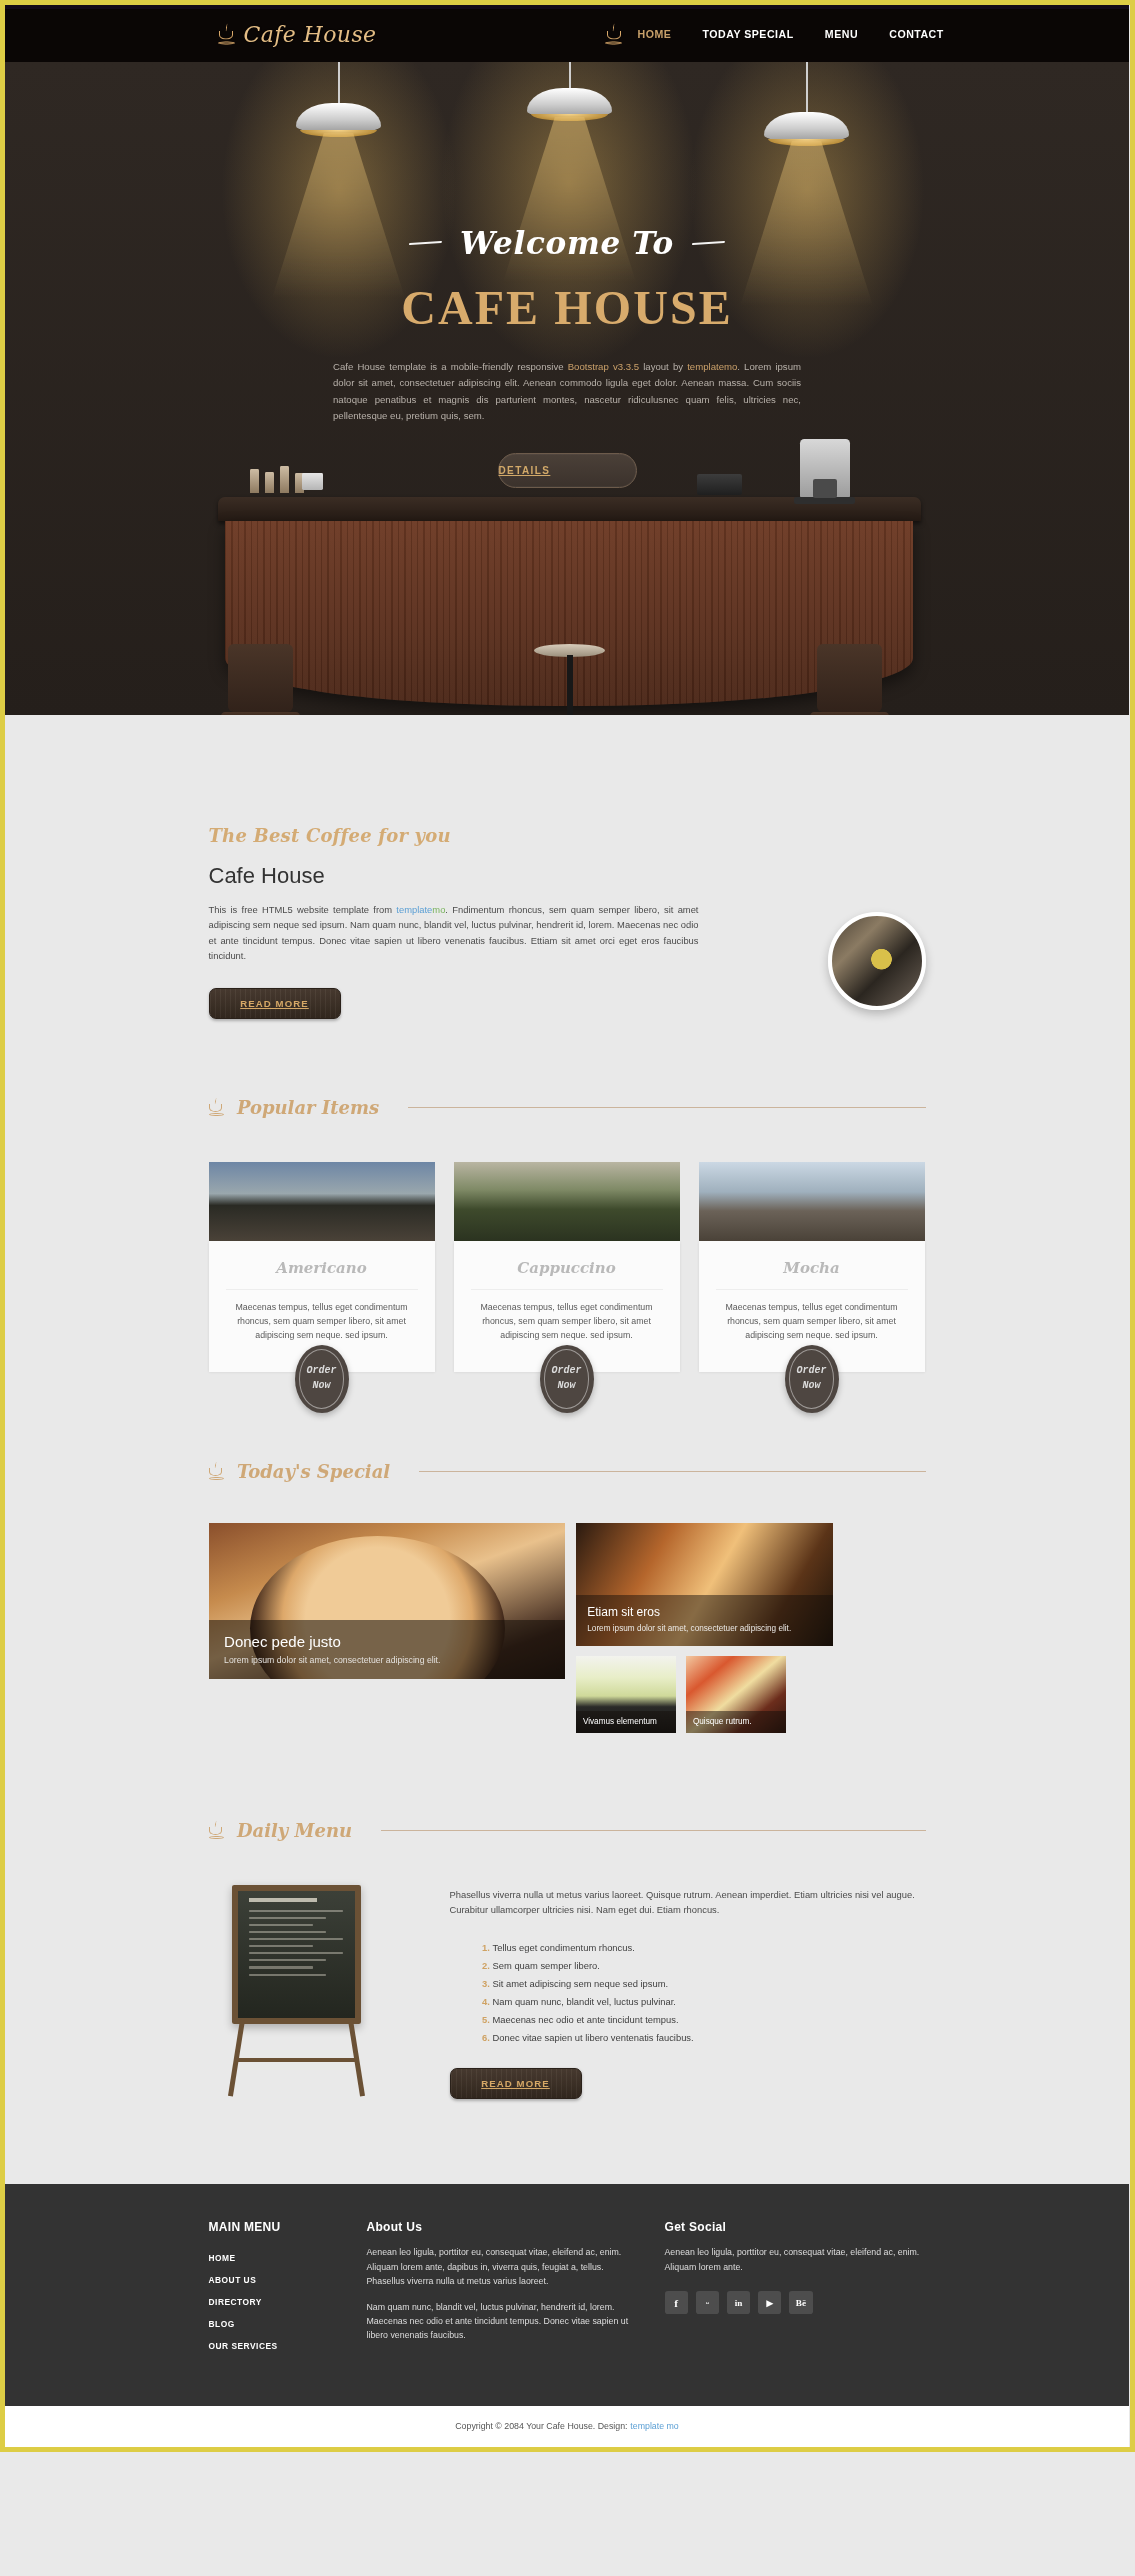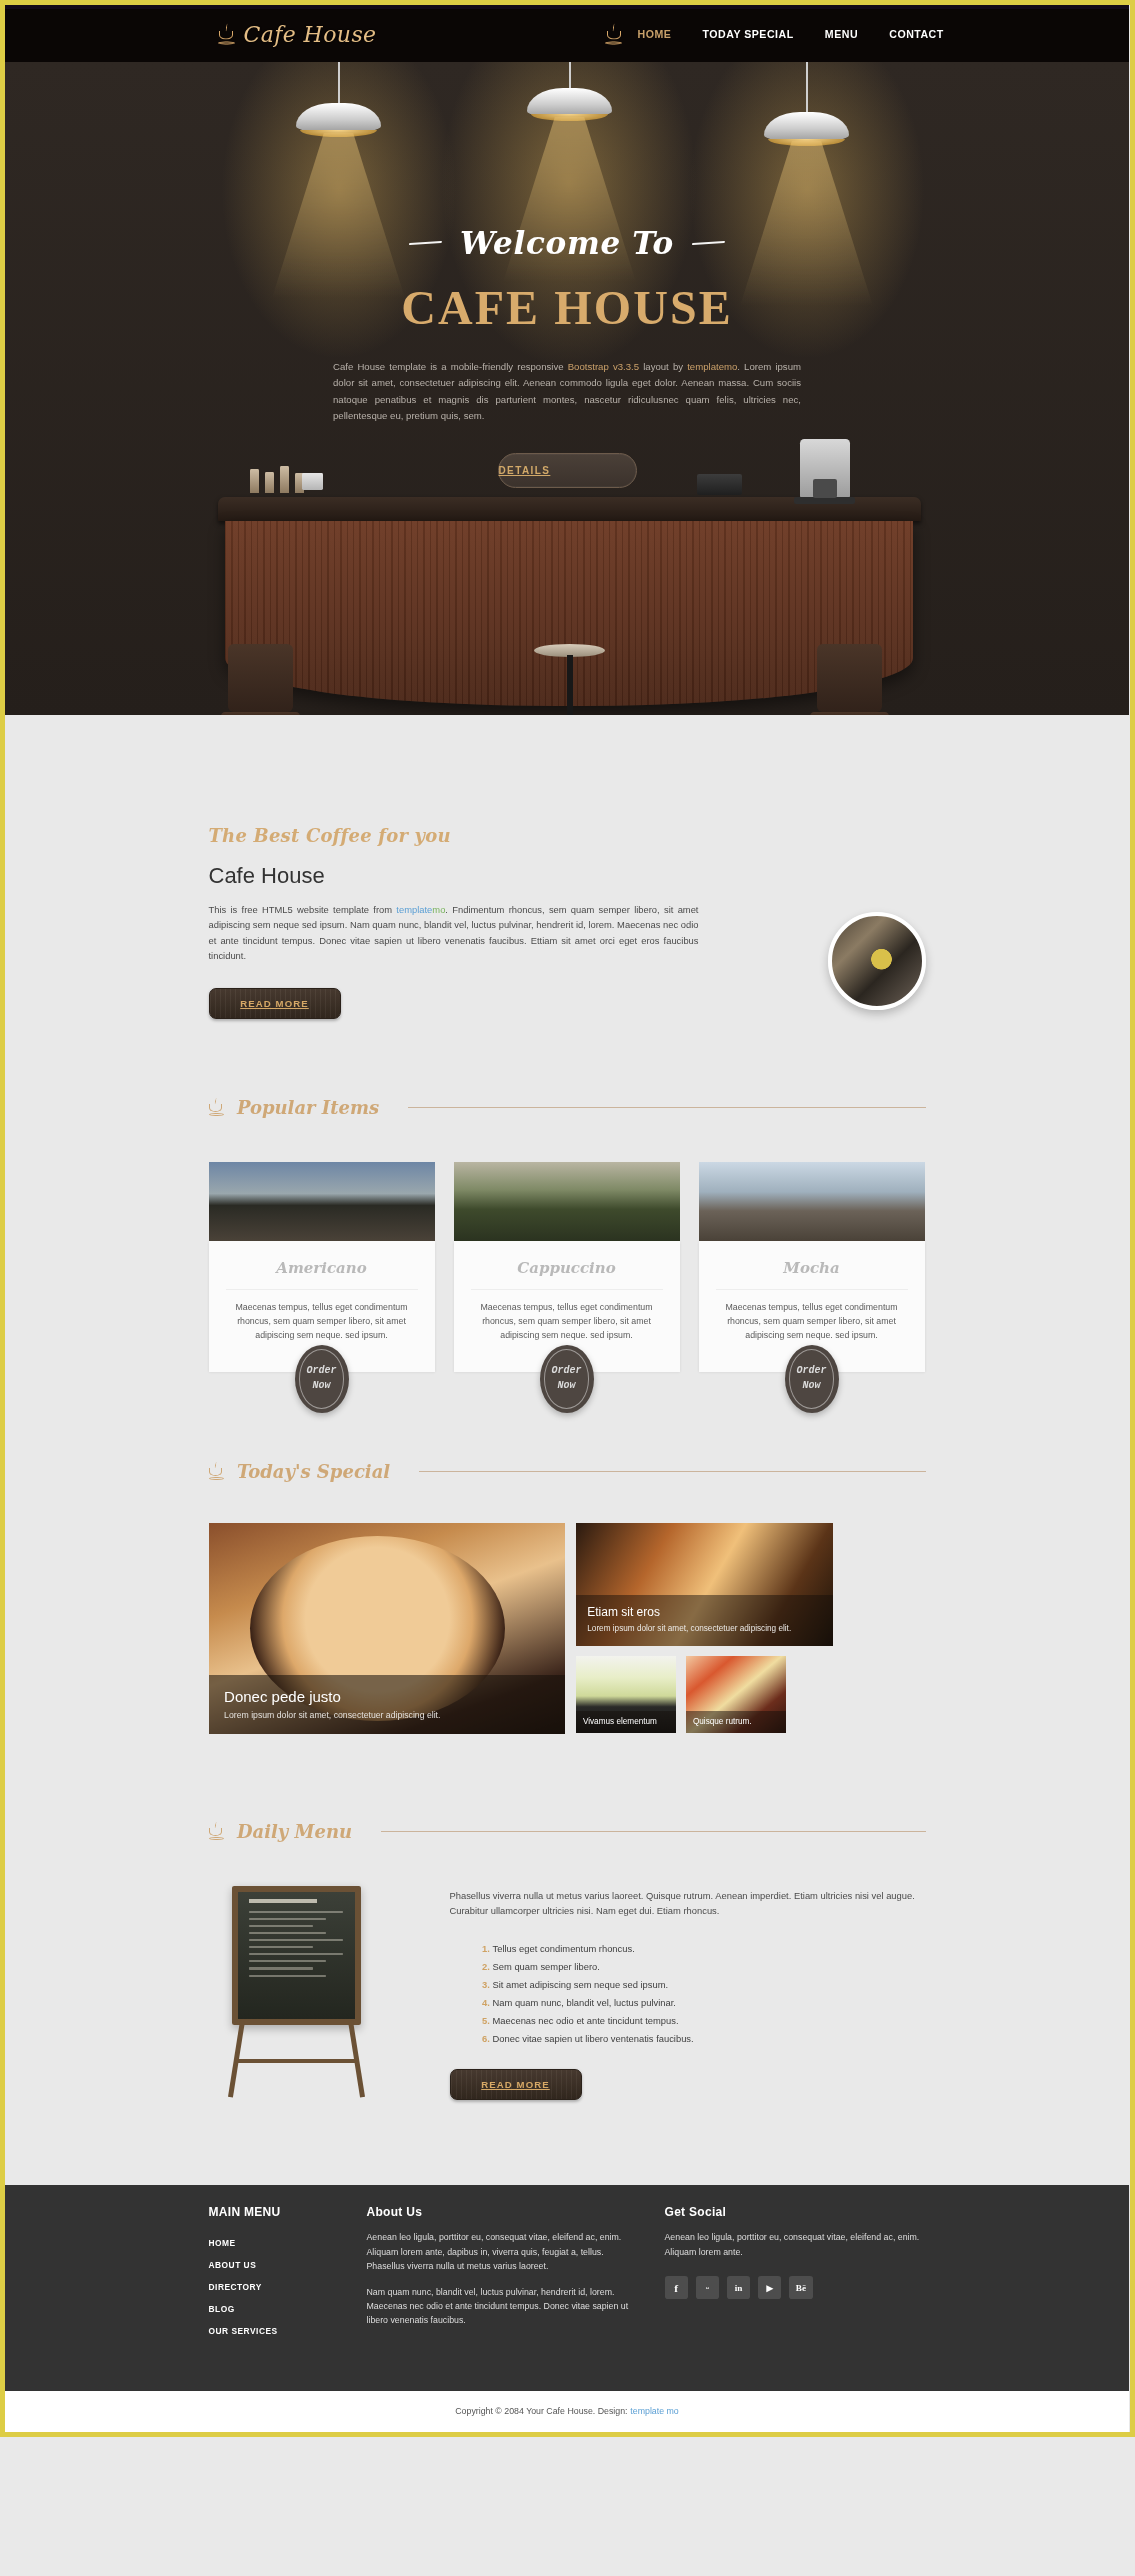--- a/index.html
+++ b/index.html
@@ -267,21 +267,21 @@
     border:0.7px solid rgba(255,255,255,.45); border-radius:50%;
   }
   .order-now span {
     font-family:Liberation Mono, monospace; font-style:italic; font-weight:700;
     font-size: 10px; color:#dcdcdc; text-align:center; line-height:1.45; position:relative;
   }
 
   
   .today { padding-top: 89px; }
   .sp-grid { display:flex; gap: 11.4px; margin-top: 41px; }
-  .sp-left { width: 356px; height: 211px; position:relative; overflow:hidden;
+  .sp-left { width: 356px; height: 156px; position:relative; overflow:hidden;
     background: linear-gradient(160deg,#8a4f2c 0%, #c68b4d 28%, #e9c18c 48%, #3a241a 82%, #1c120c 100%); }
   .sp-left .ring {
     position:absolute; left:41px; top:12.8px; width:255px; height:185px; border-radius:50%;
     background: radial-gradient(circle at 50% 45%, #f0cb97 0 44%, #dda86a 58%, #3b2317 78%, #1d120b 100%);
   }
   .sp-cap {
     position:absolute; left:0; right:0; bottom:0; padding: 12.8px 15.6px 14px;
     background: rgba(20,14,10,.55);
   }
   .sp-cap h3 { font-size: 15px; font-weight: 400; color:#fff; }
@@ -328,21 +328,21 @@
     font-size: 9.4px; line-height: 1.66; color:#4b4b4b;
   }
   ol.menu-list { margin: 21px 0 0 43px; }
   ol.menu-list li {
     font-size: 9.4px; line-height: 1.92; color:#3f3f3f;
   }
   ol.menu-list li::marker { color:#cfa263; font-weight:700; }
   .daily .btn-read { margin-top: 21px; }
 
   
-  footer { background:#333333; padding: 20px 0 43px; }
+  footer { background:#333333; padding: 36px 0 43px; }
   .fcols { width: 717px; margin: 0 auto; display:flex; }
   .fcol1 { width: 158px; }
   .fcol2 { width: 298px; padding-right: 25.5px; }
   .fcol3 { width: 261px; }
   footer h4 {
     color:#fff; font-size: 12px; font-weight: 700; letter-spacing:0.3px;
   }
   .fmenu { margin-top: 18.5px; }
   .fmenu a {
     display:block; color:#fff; text-decoration:none;

